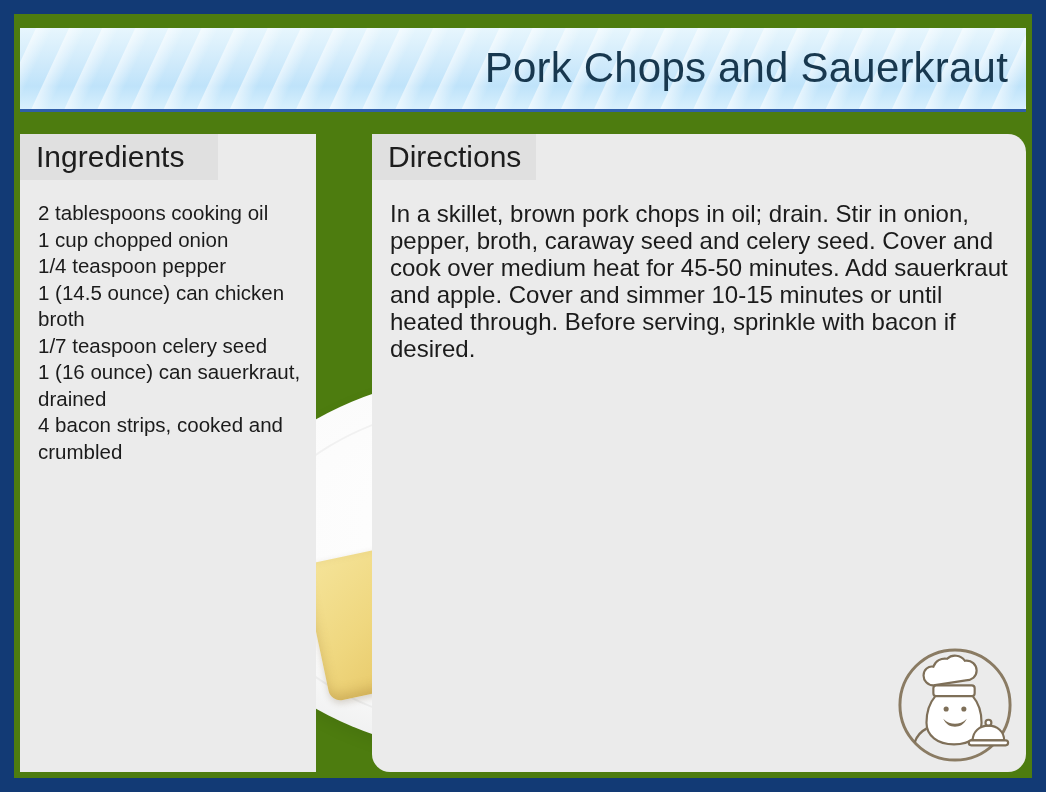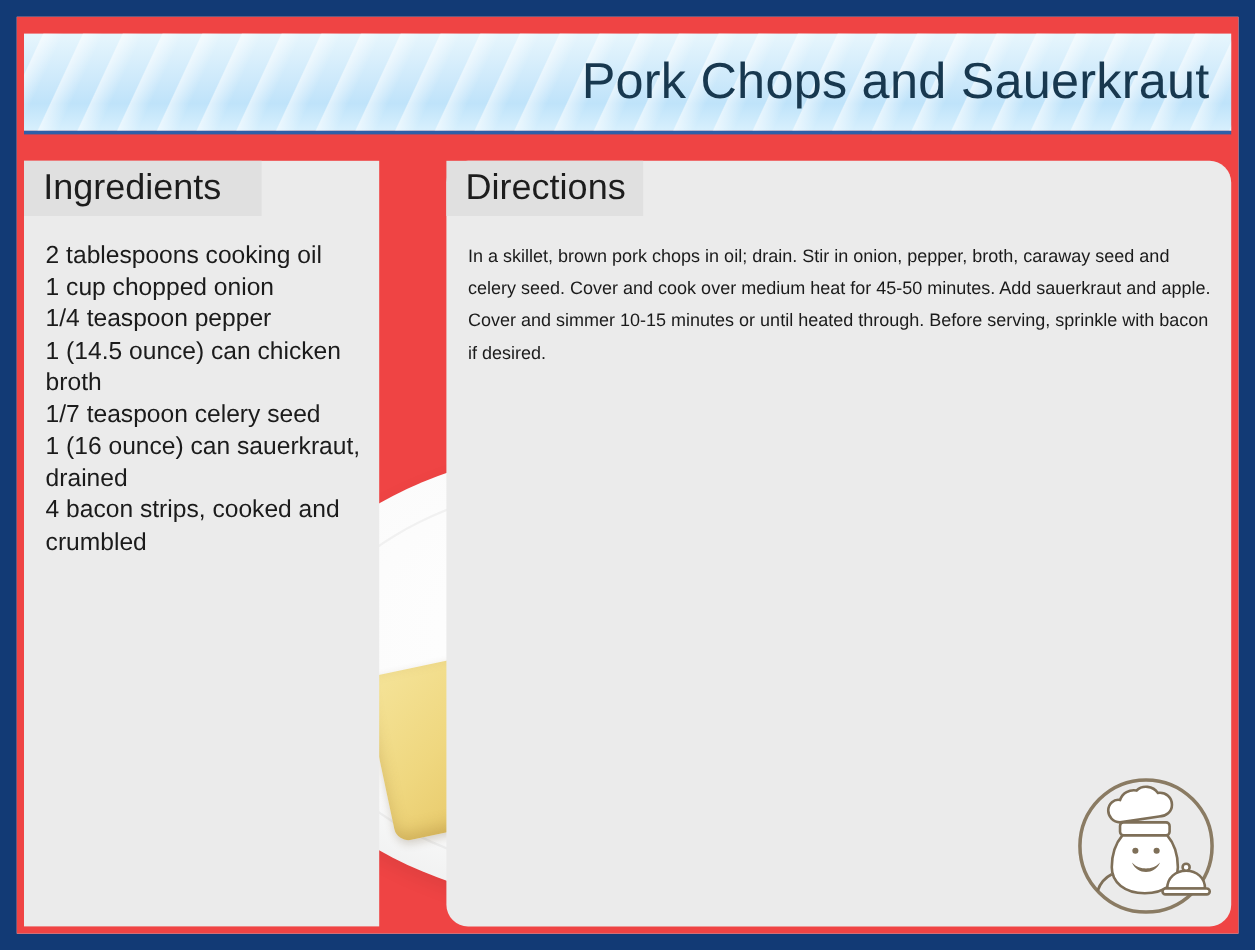--- a/index.html
+++ b/index.html
@@ -19,21 +19,21 @@
     width: 1046px;
     height: 792px;
     box-sizing: border-box;
     background: #ffffff;
     border: 14px solid #123a75;
   }
 
   .inner {
     position: absolute;
     left: 0; top: 0; right: 0; bottom: 0;
-    background: #ef4444;
+    background: #4d7c0f;
     overflow: hidden;
   }
 
   
   .title-band {
     position: absolute;
     left: 6px;
     top: 14px;
     width: 1006px;
     height: 84px;
@@ -105,21 +105,21 @@
     font-size: 20.5px;
     line-height: 26.5px;
     color: #1b1b1b;
   }
   .ingredients-list .ing {
     display: block;
   }
   .ing .dim { color: #9b9b9b; }
 
   .directions-text {
-    font-size: 15px;
+    font-size: 24px;
     line-height: 27px;
     color: #1b1b1b;
     text-align: left;
   }
 
   
   .photo-wrap {
     position: absolute;
     left: 170px;
     top: 330px;

